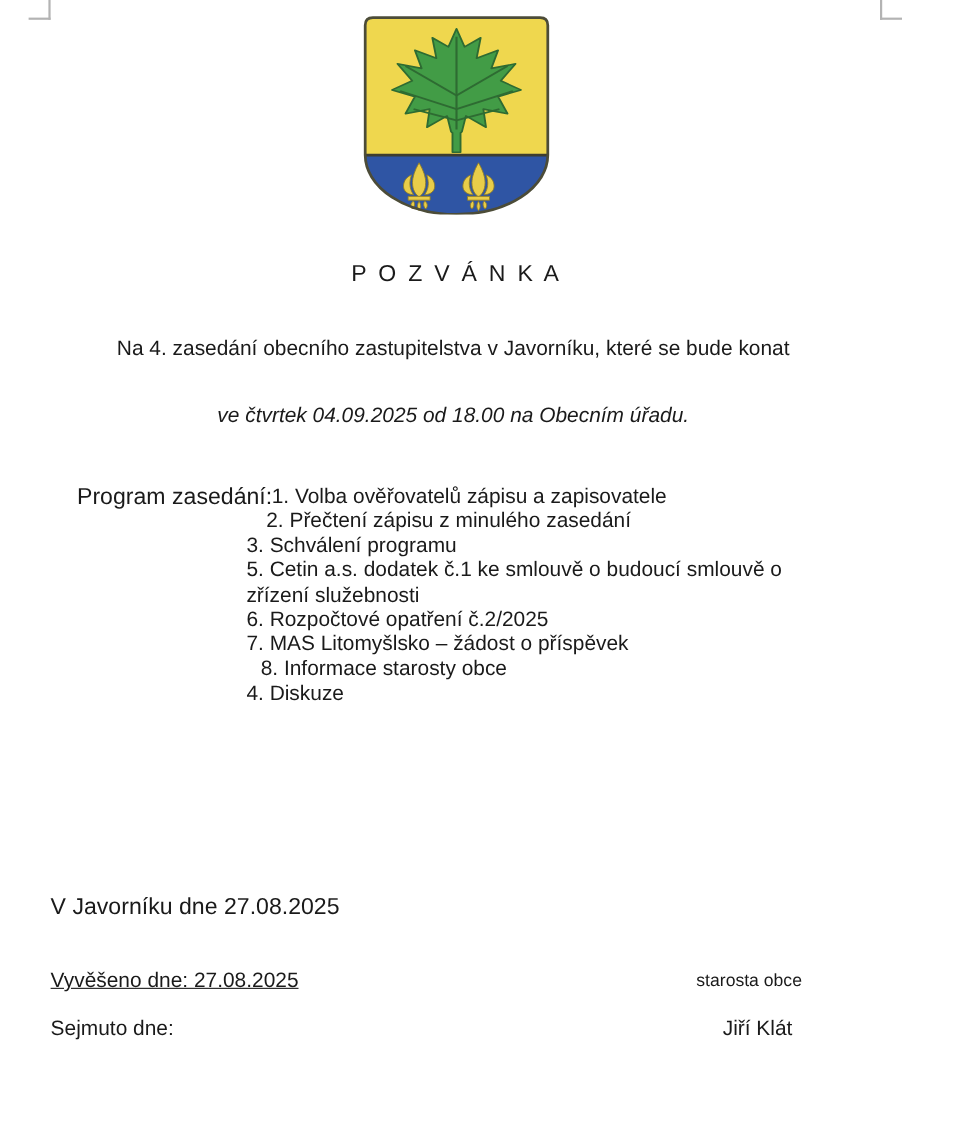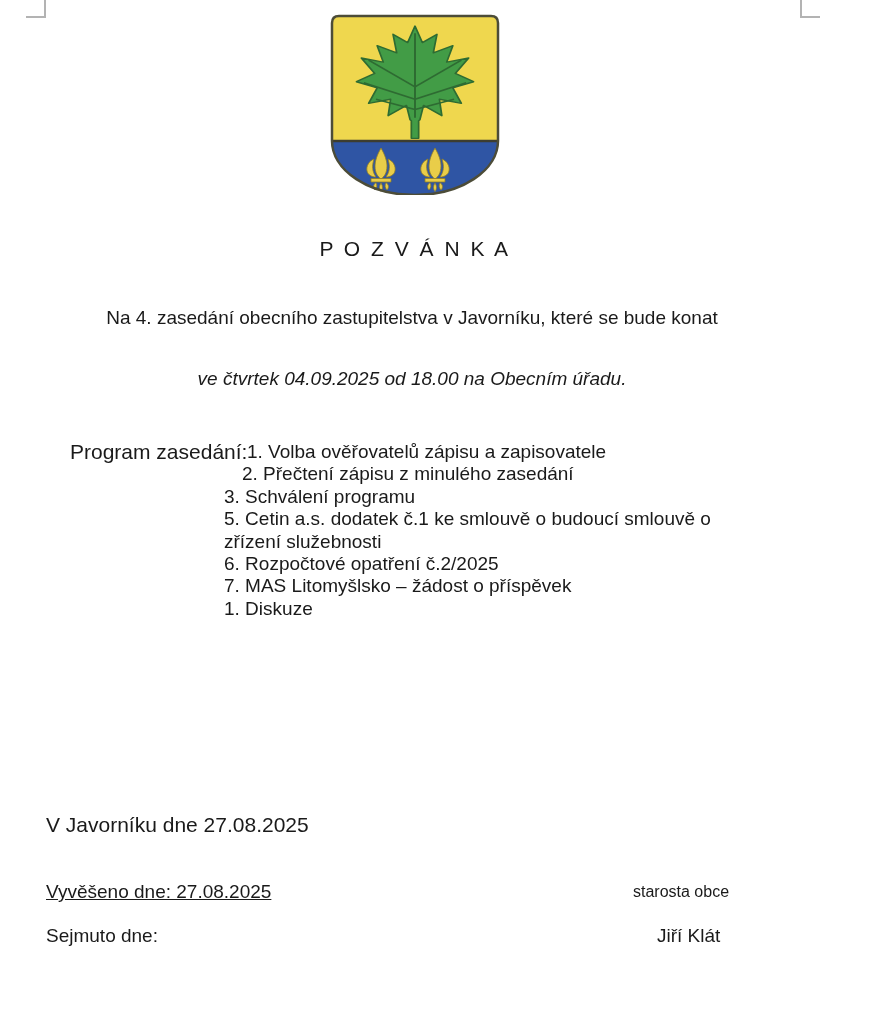--- a/index.html
+++ b/index.html
@@ -185,21 +185,22 @@
 <div class="program-label">Program zasedání:</div>
 
 <div class="program-list">
   <div class="program-line ind-a">1. Volba ověřovatelů zápisu a zapisovatele</div>
   <div class="program-line ind-b">2. Přečtení zápisu z minulého zasedání</div>
   <div class="program-line ind-c">3. Schválení programu</div>
   <div class="program-line ind-c">5. Cetin a.s. dodatek č.1 ke smlouvě o budoucí smlouvě o</div>
   <div class="program-line ind-c">zřízení služebnosti</div>
   <div class="program-line ind-c">6. Rozpočtové opatření č.2/2025</div>
   <div class="program-line ind-c">7. MAS Litomyšlsko – žádost o příspěvek</div>
-  <div class="program-line ind-c">1. Diskuze</div>
+  <div class="program-line ind-d">8. Informace starosty obce</div>
+  <div class="program-line ind-c">4. Diskuze</div>
 </div>
 
 <div class="place-date">V Javorníku dne 27.08.2025</div>
 
 <div class="posted-line">Vyvěšeno dne: 27.08.2025</div>
 <div class="signature-role">starosta obce</div>
 
 <div class="removed-line">Sejmuto dne:</div>
 <div class="signature-name">Jiří Klát</div>
 

